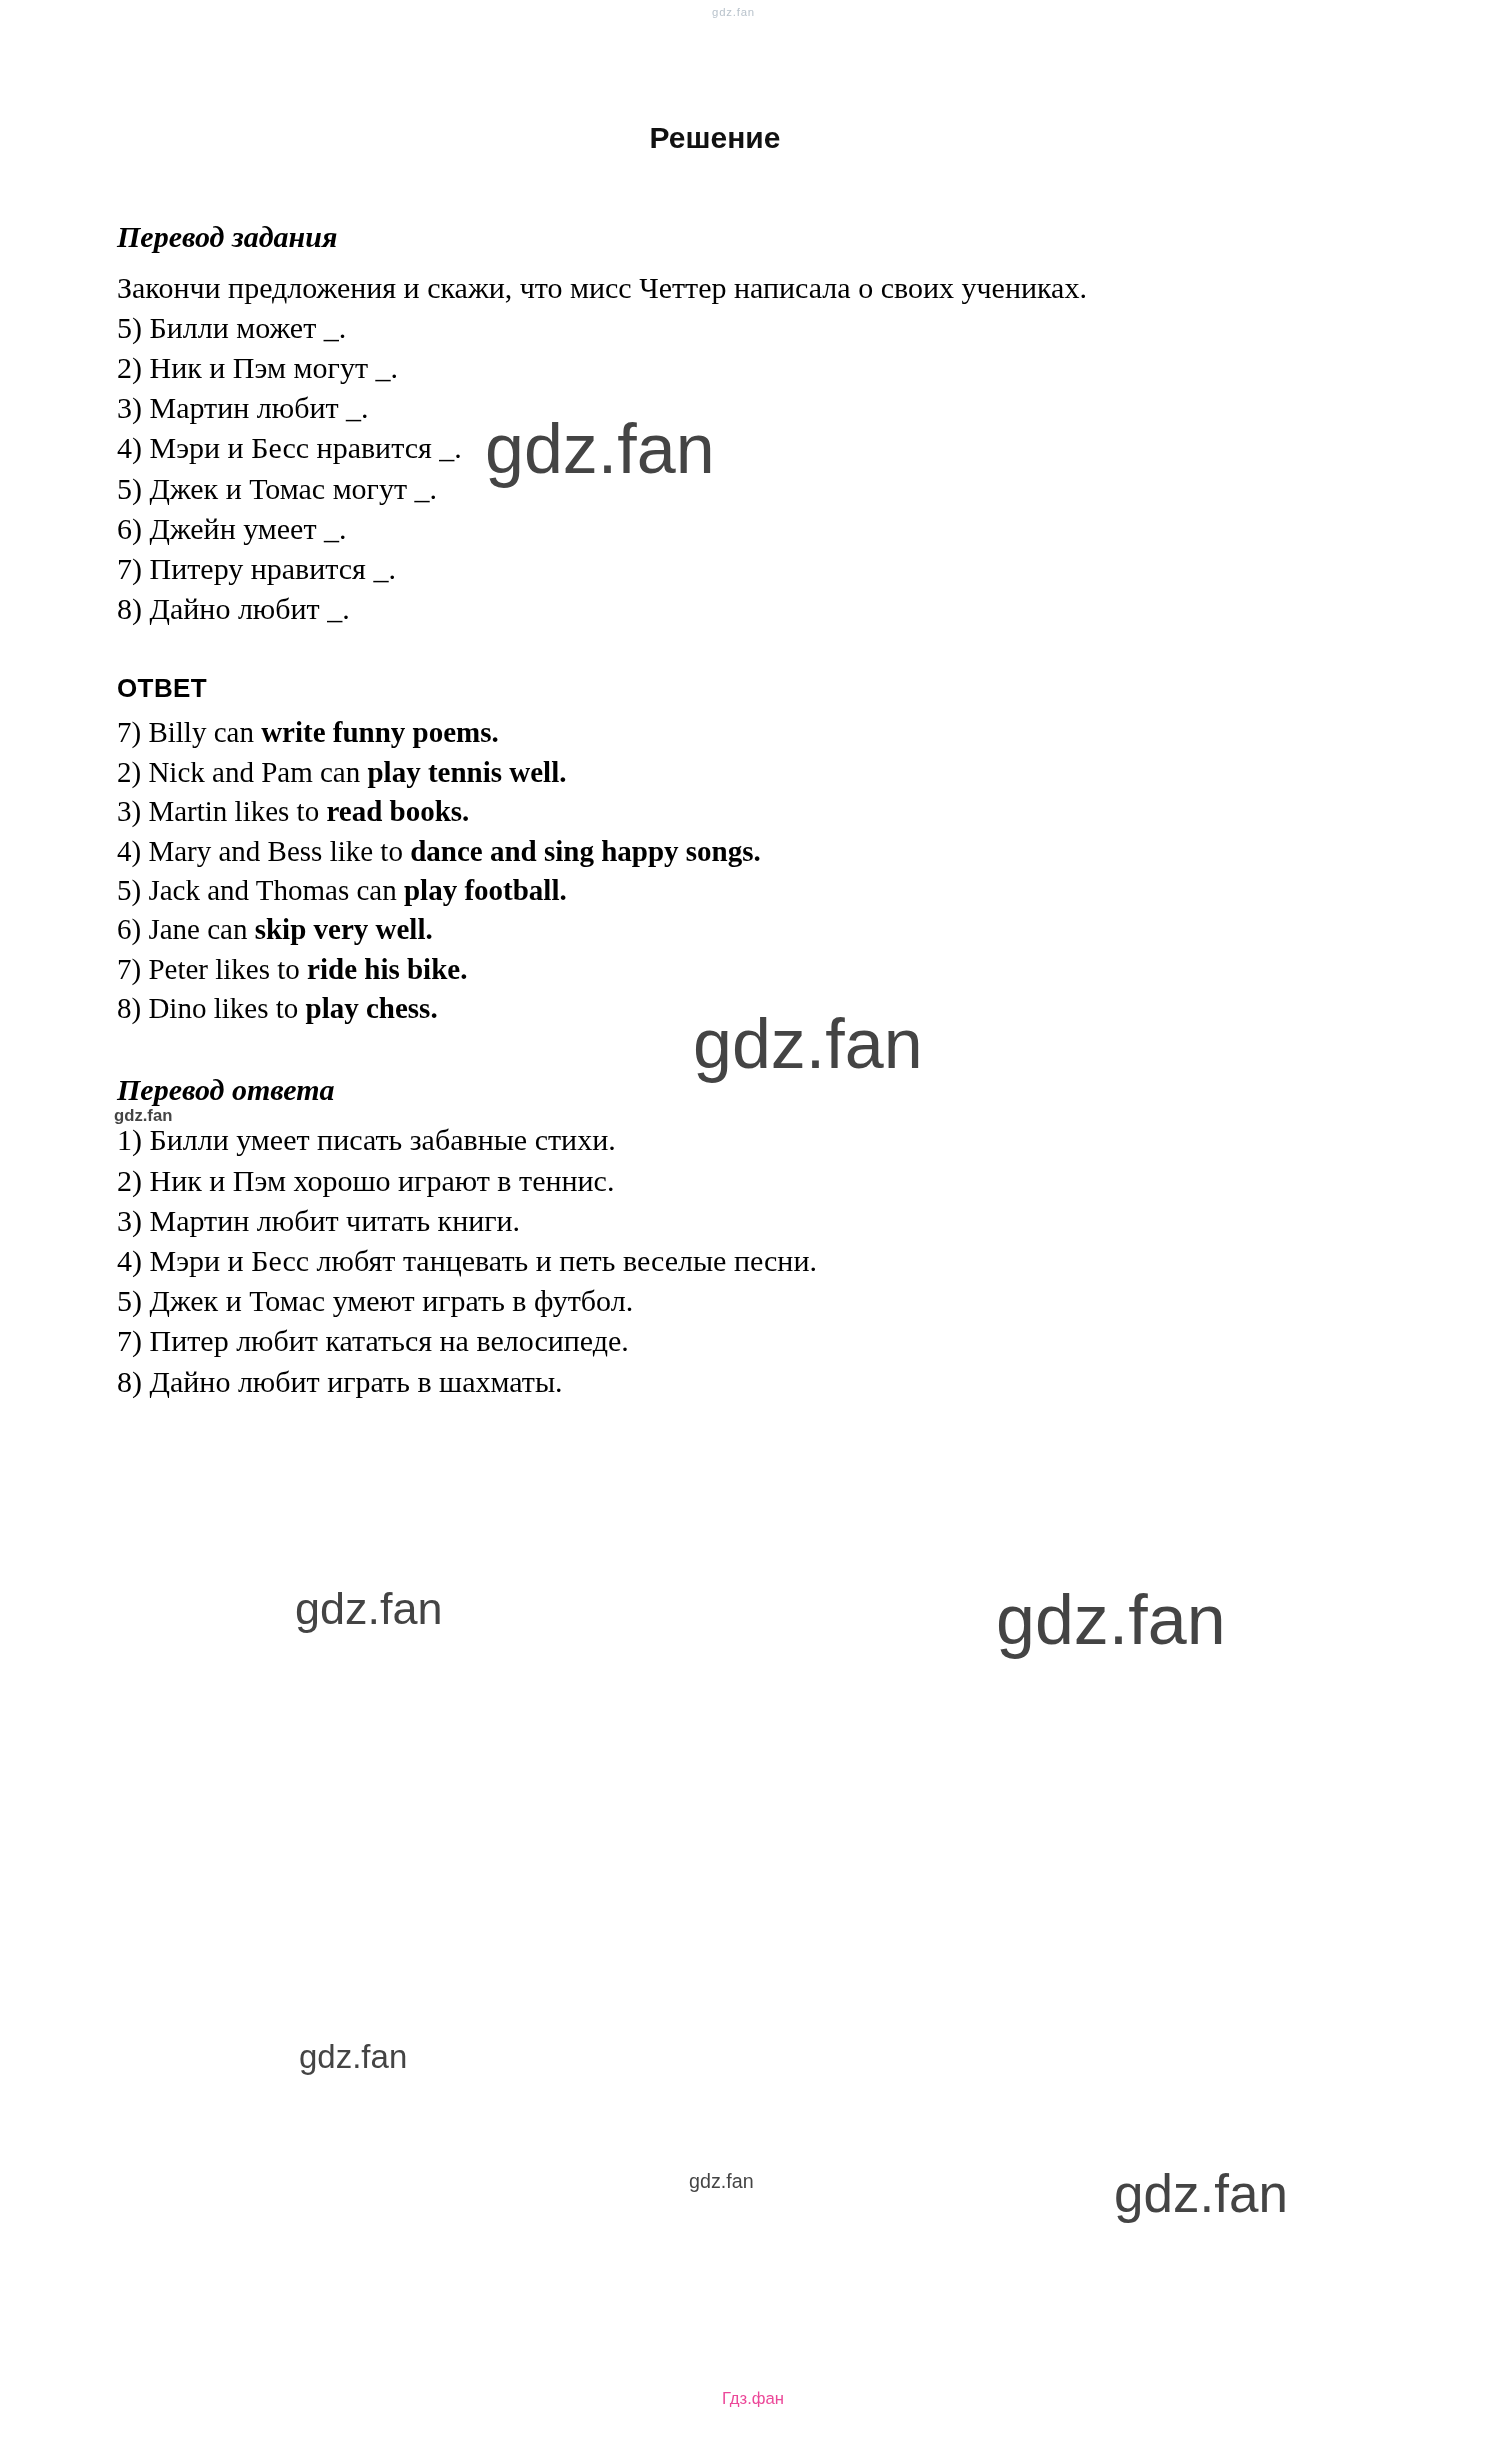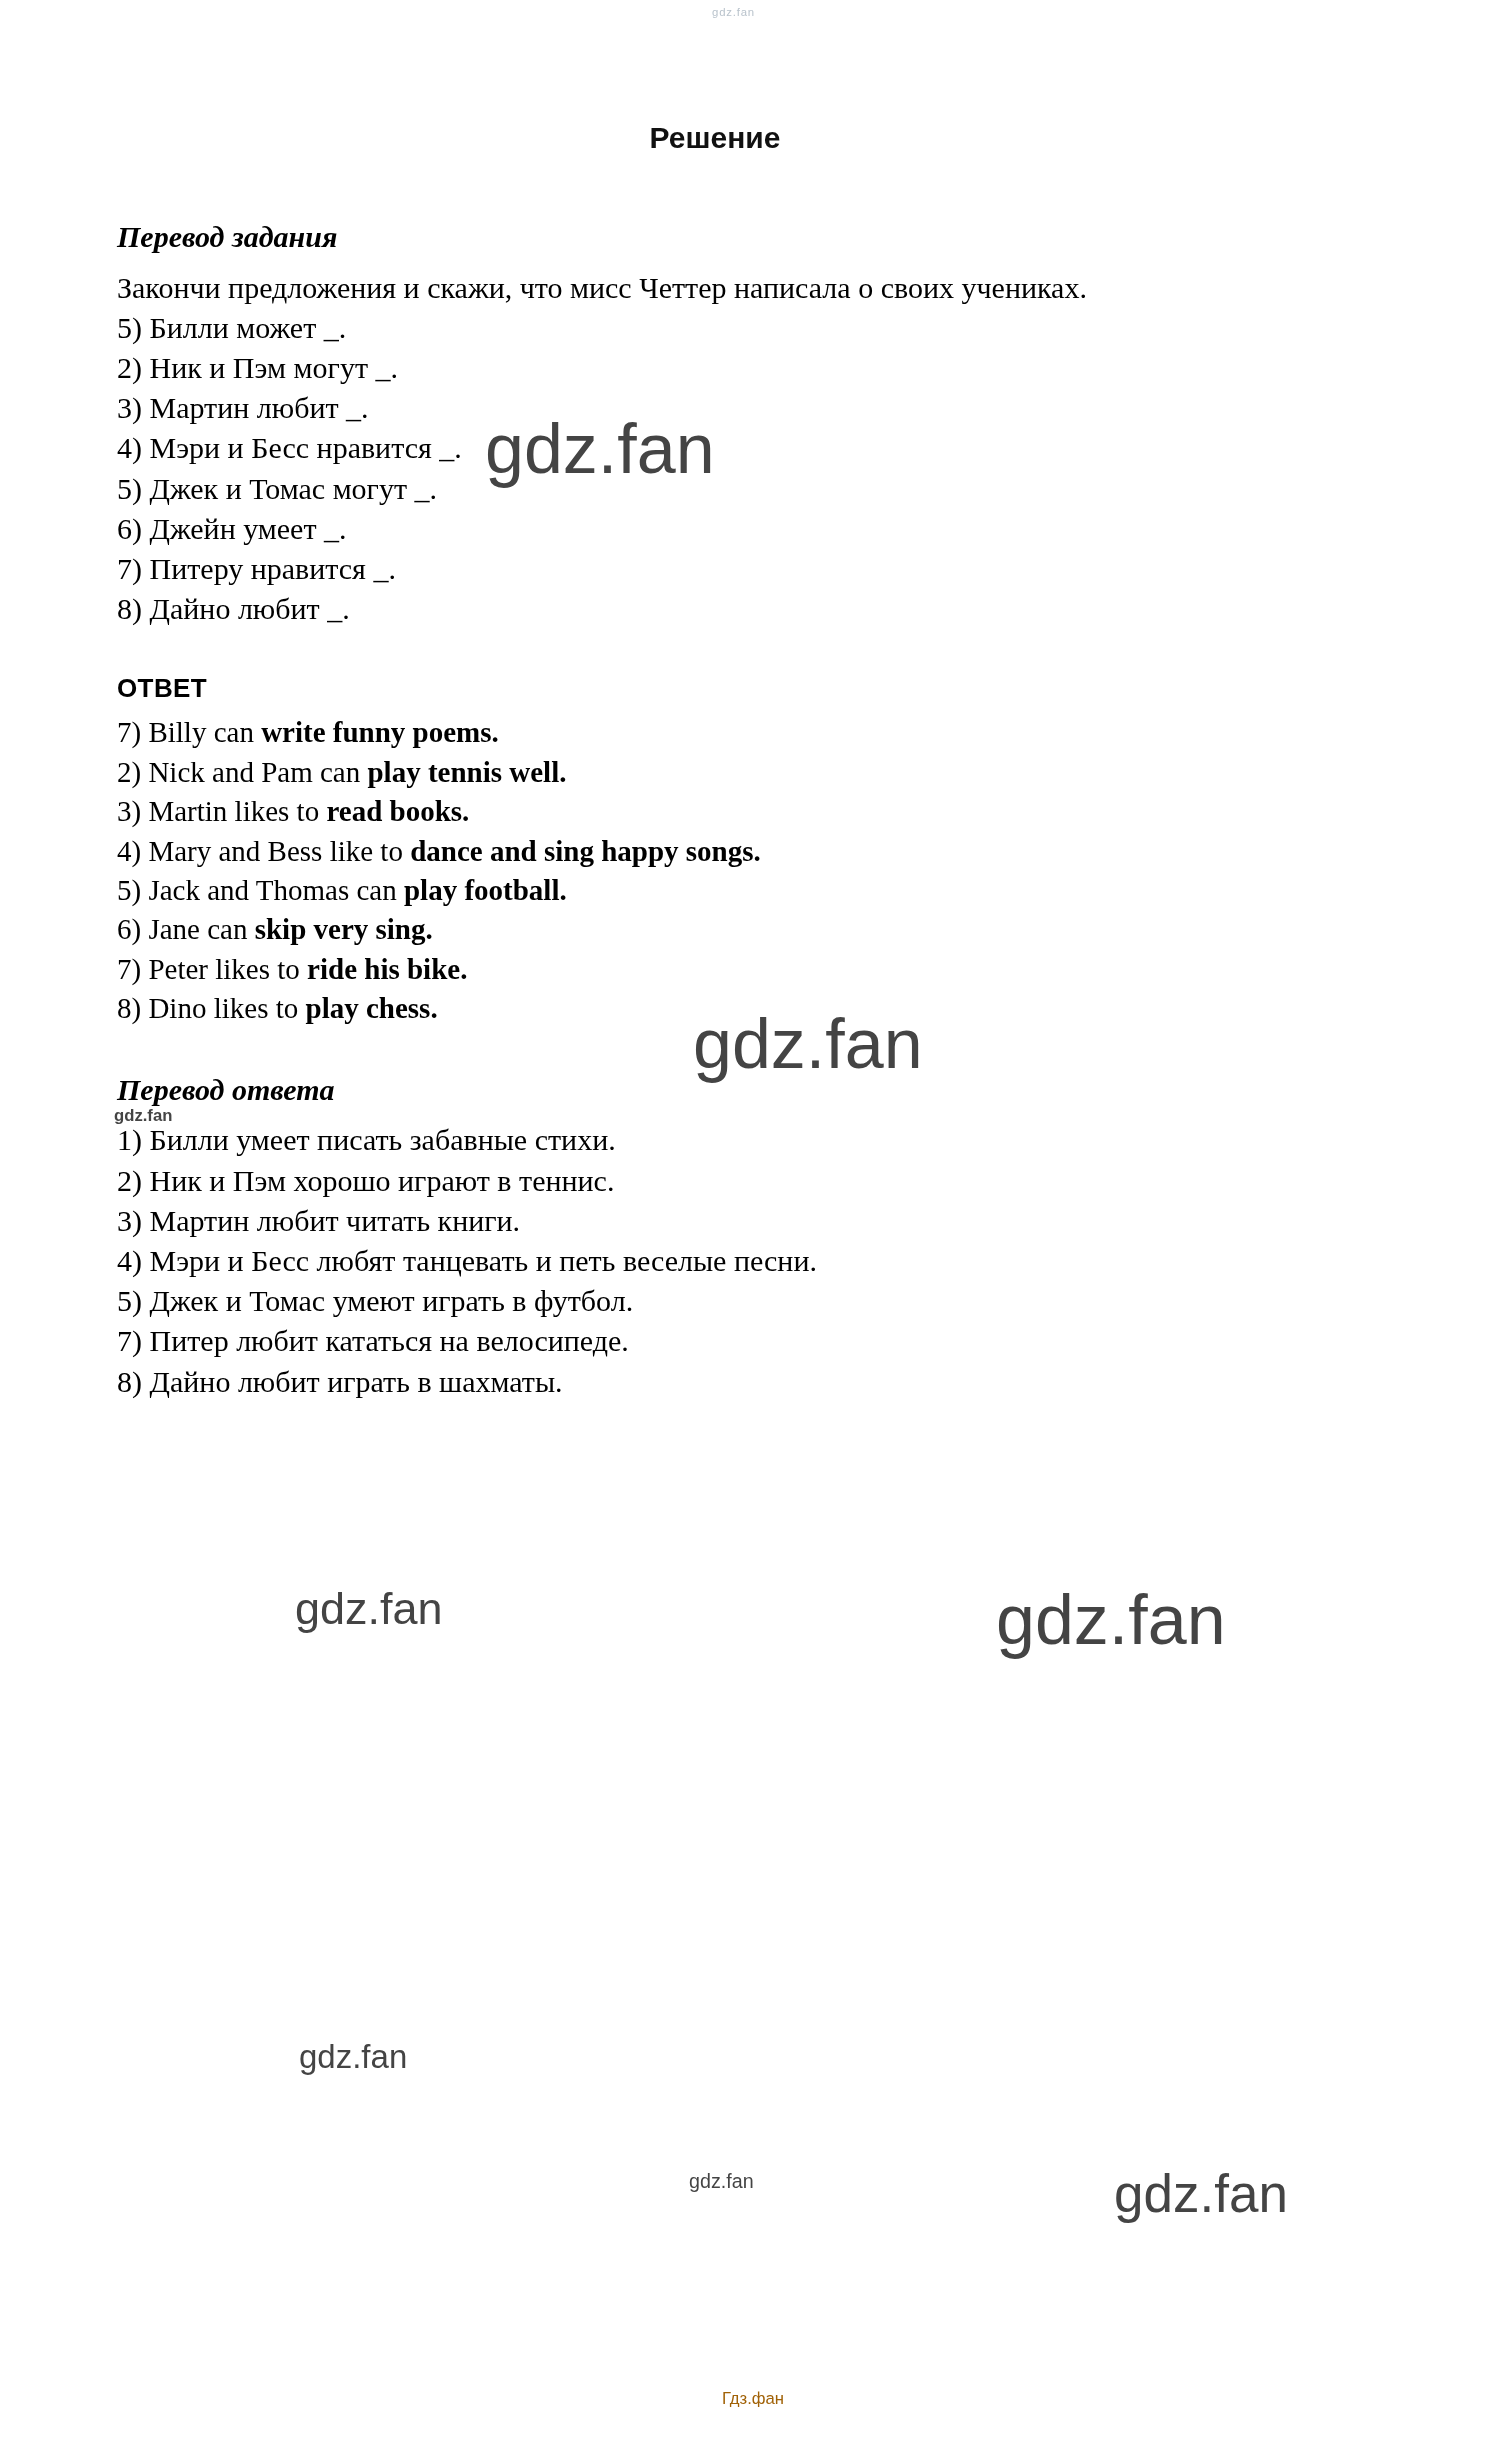--- a/index.html
+++ b/index.html
@@ -96,21 +96,21 @@
   .wm-8 { left: 1114px; top: 2163px; font-size: 53px; }
 
   .footer {
     position: absolute;
     left: 0;
     bottom: 29px;
     width: 1506px;
     text-align: center;
     font-family: "Liberation Sans", sans-serif;
     font-size: 16.7px;
-    color: #a16207;
+    color: #ec4899;
   }
 </style>
 </head>
 <body>
 
 <div class="page">
 
   <div class="top-mark">gdz.fan</div>
 
   <div class="doc-title">Решение</div>
@@ -130,21 +130,21 @@
 
     <div class="gap-lg"></div>
 
     <div class="answer-head">ОТВЕТ</div>
 
     <p class="line-en"><span>7) Billy can </span><b>write funny poems.</b></p>
     <p class="line-en"><span>2) Nick and Pam can </span><b>play tennis well.</b></p>
     <p class="line-en"><span>3) Martin likes to </span><b>read books.</b></p>
     <p class="line-en"><span>4) Mary and Bess like to </span><b>dance and sing happy songs.</b></p>
     <p class="line-en"><span>5) Jack and Thomas can </span><b>play football.</b></p>
-    <p class="line-en"><span>6) Jane can </span><b>skip very sing.</b></p>
+    <p class="line-en"><span>6) Jane can </span><b>skip very well.</b></p>
     <p class="line-en"><span>7) Peter likes to </span><b>ride his bike.</b></p>
     <p class="line-en"><span>8) Dino likes to </span><b>play chess.</b></p>
 
     <div class="gap-lg"></div>
 
     <div class="section-head">Перевод ответа</div>
     <p class="line">1) Билли умеет писать забавные стихи.</p>
     <p class="line">2) Ник и Пэм хорошо играют в теннис.</p>
     <p class="line">3) Мартин любит читать книги.</p>
     <p class="line">4) Мэри и Бесс любят танцевать и петь веселые песни.</p>

